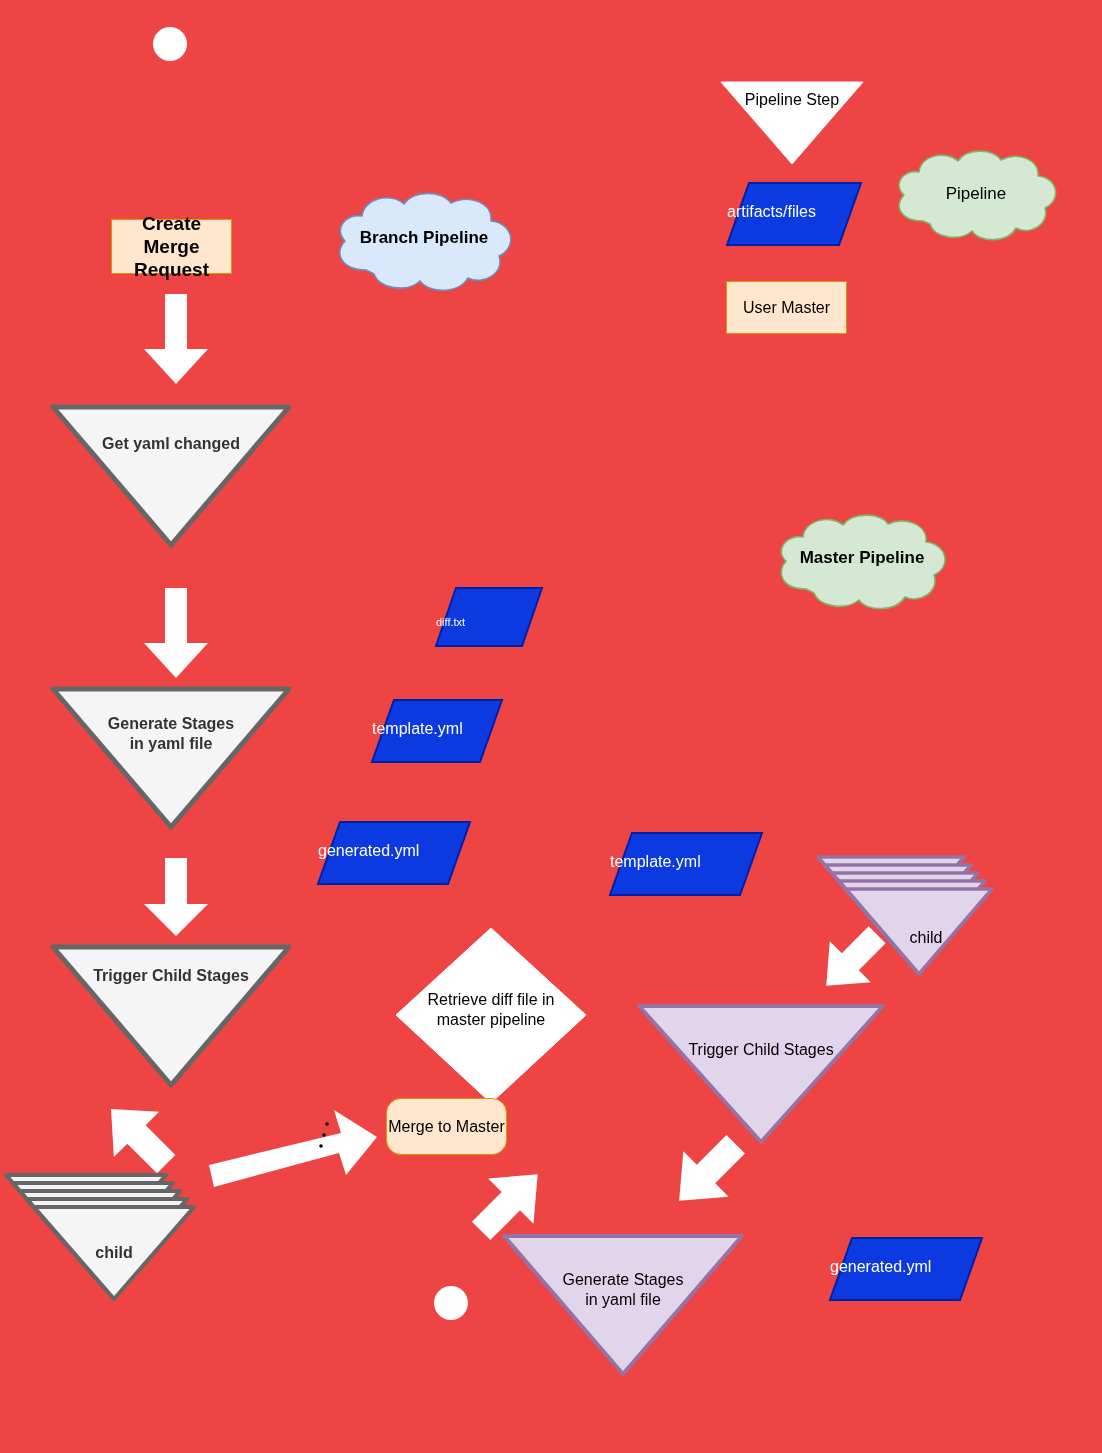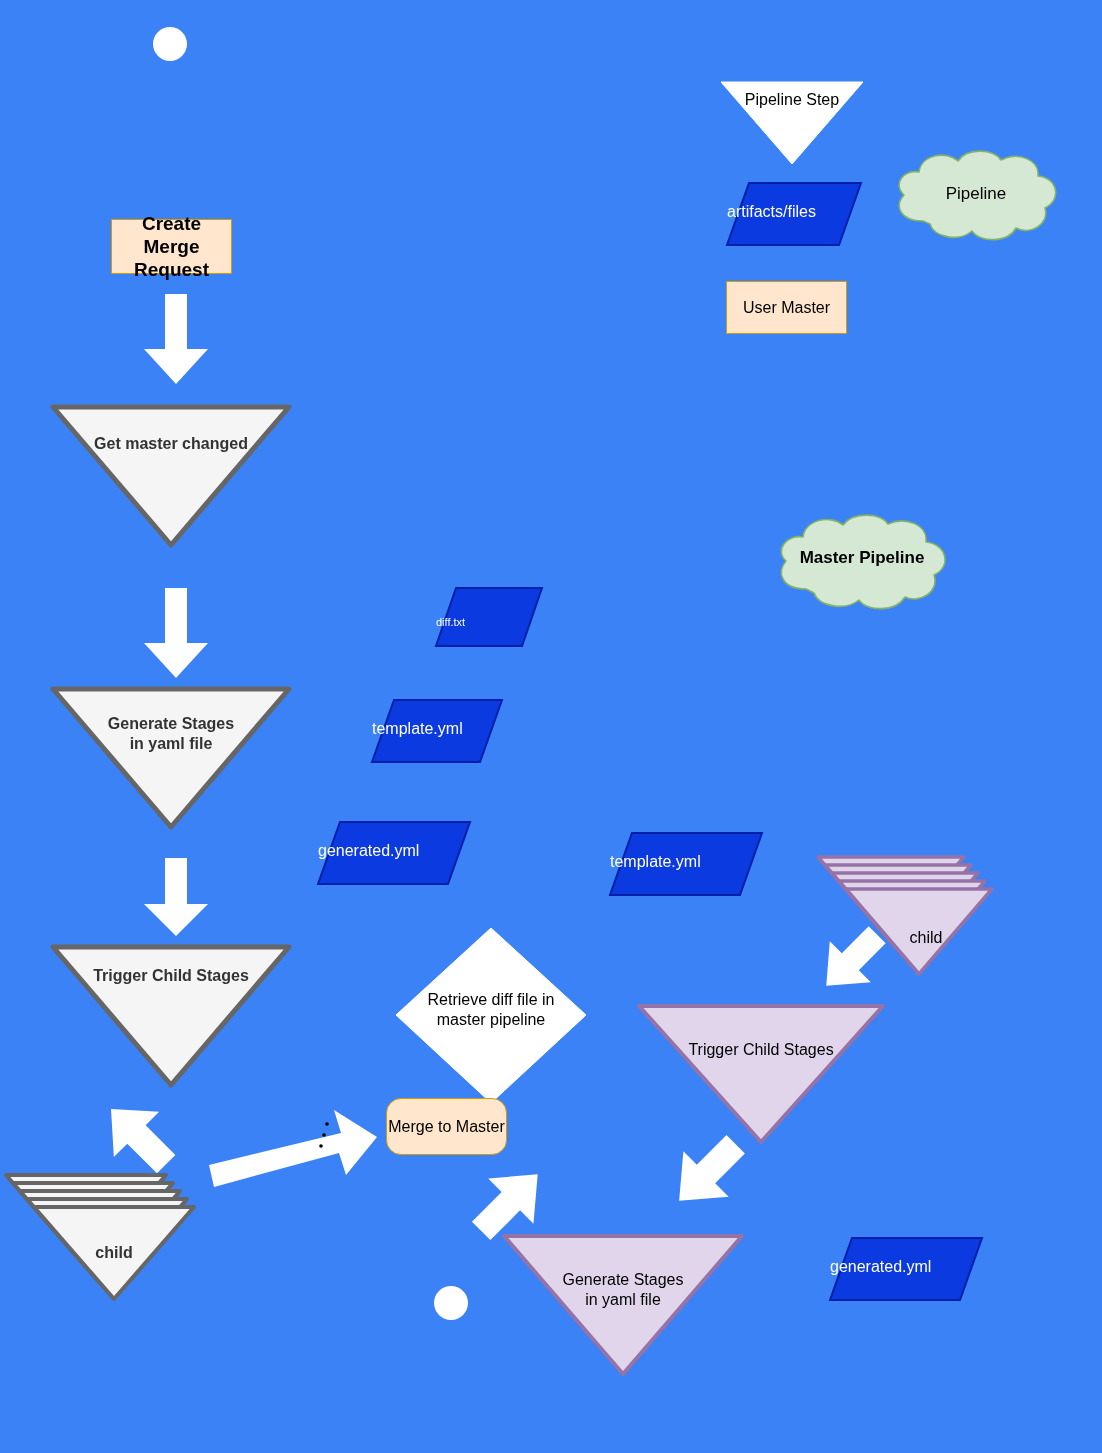--- a/index.html
+++ b/index.html
@@ -4,21 +4,21 @@
 <style>
   html, body {
     margin: 0;
     padding: 0;
     background: #000000;
   }
   #canvas {
     position: relative;
     width: 1102px;
     height: 1453px;
-    background: #3b82f6;
+    background: #ef4444;
     overflow: hidden;
     font-family: "Liberation Sans", sans-serif;
   }
   .node {
     position: absolute;
     box-sizing: border-box;
   }
   
   .userbox {
     background: #ffe6cc;
@@ -109,37 +109,45 @@
                C76,0 103,0 111,12 C128,3 150,12 148,28 C168,30 172,52 155,60
                C160,76 140,88 126,80 C118,95 90,95 82,83 C70,94 44,90 40,76 Z" fill="#d5e8d4" stroke="#82b366" stroke-width="1.6" stroke-linejoin="round"></path>
     </svg>
     <div class="cloud-lbl" style="top:36px; font-size:17px; font-weight:normal;">Pipeline</div>
   </div>
 
   <div class="node userbox" style="left:726px; top:281px; width:121px; height:53px; font-size:16px;">
     <span>User Master</span>
   </div>
 
+  <div class="node cloud-wrap" style="left:330px; top:190px; width:188px; height:108px;">
+    <svg width="188" height="108" viewBox="0 0 188 108">
+      <path d="M36,80 C11,80 4,63 15,51 C3,39 16,23 32,26 C34,8 61,2 74,14
+               C83,0 112,0 121,13 C140,4 163,13 161,31 C183,33 188,57 169,66
+               C175,83 153,96 138,88 C129,104 99,104 90,91 C77,103 49,99 44,84 Z" fill="#dae8fc" stroke="#6c8ebf" stroke-width="1.6" stroke-linejoin="round"></path>
+    </svg>
+    <div class="cloud-lbl" style="top:38px; font-size:17px;">Branch Pipeline</div>
+  </div>
 
   <div class="node userbox bold" style="left:111px; top:219px; width:121px; height:55px; font-size:19px;">
     <span>Create Merge
 Request</span>
   </div>
 
   <div class="node arrow" style="left:144px; top:294px; width:64px; height:90px;">
     <svg width="64" height="90" viewBox="0 0 64 90">
       <polygon points="21,0 43,0 43,55 64,55 32,90 0,55 21,55" fill="#ffffff"></polygon>
     </svg>
   </div>
 
   <div class="node tri-wrap" style="left:45px; top:404px; width:252px; height:144px;">
     <svg width="252" height="144" viewBox="0 0 252 144">
       <polygon points="8,3 244,3 126,141" fill="#f5f5f5" stroke="#666666" stroke-width="5" stroke-linejoin="round"></polygon>
     </svg>
-    <div class="tri-lbl grey" style="top:30px; font-size:16px;">Get master changed</div>
+    <div class="tri-lbl grey" style="top:30px; font-size:16px;">Get yaml changed</div>
   </div>
 
   <div class="node arrow" style="left:144px; top:588px; width:64px; height:90px;">
     <svg width="64" height="90" viewBox="0 0 64 90">
       <polygon points="21,0 43,0 43,55 64,55 32,90 0,55 21,55" fill="#ffffff"></polygon>
     </svg>
   </div>
 
   <div class="node tri-wrap" style="left:45px; top:686px; width:252px; height:144px;">
     <svg width="252" height="144" viewBox="0 0 252 144">

